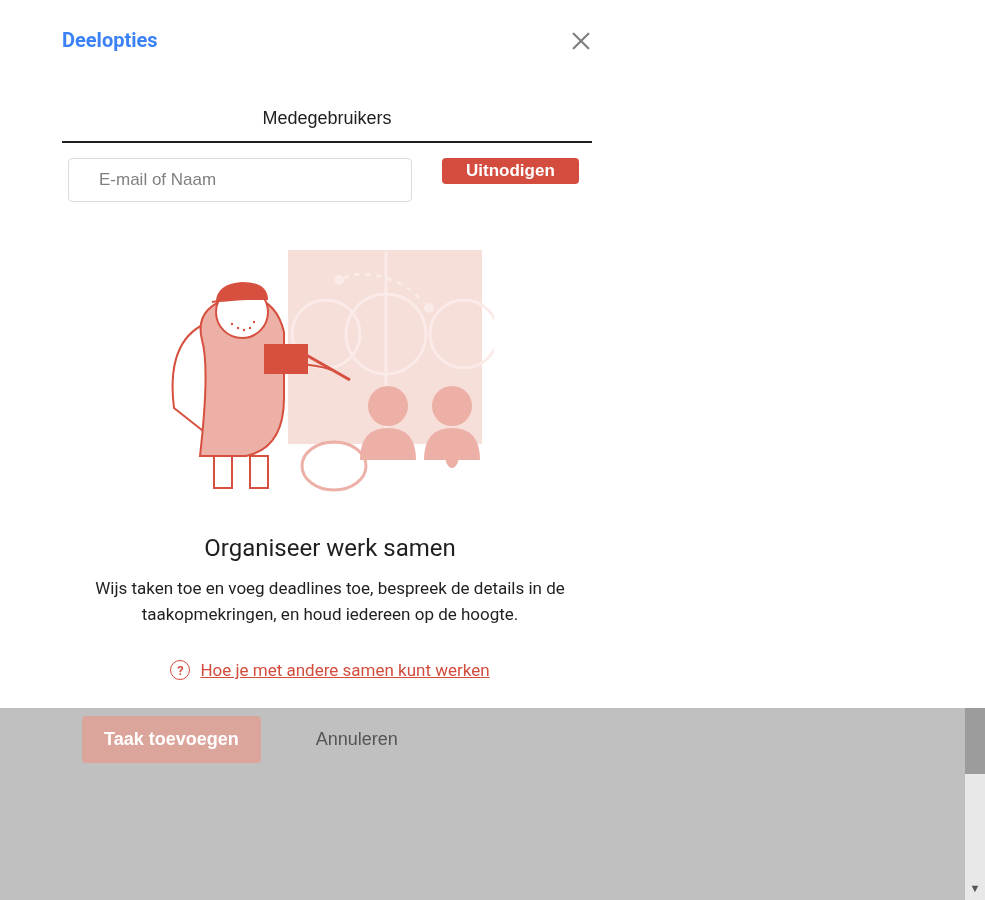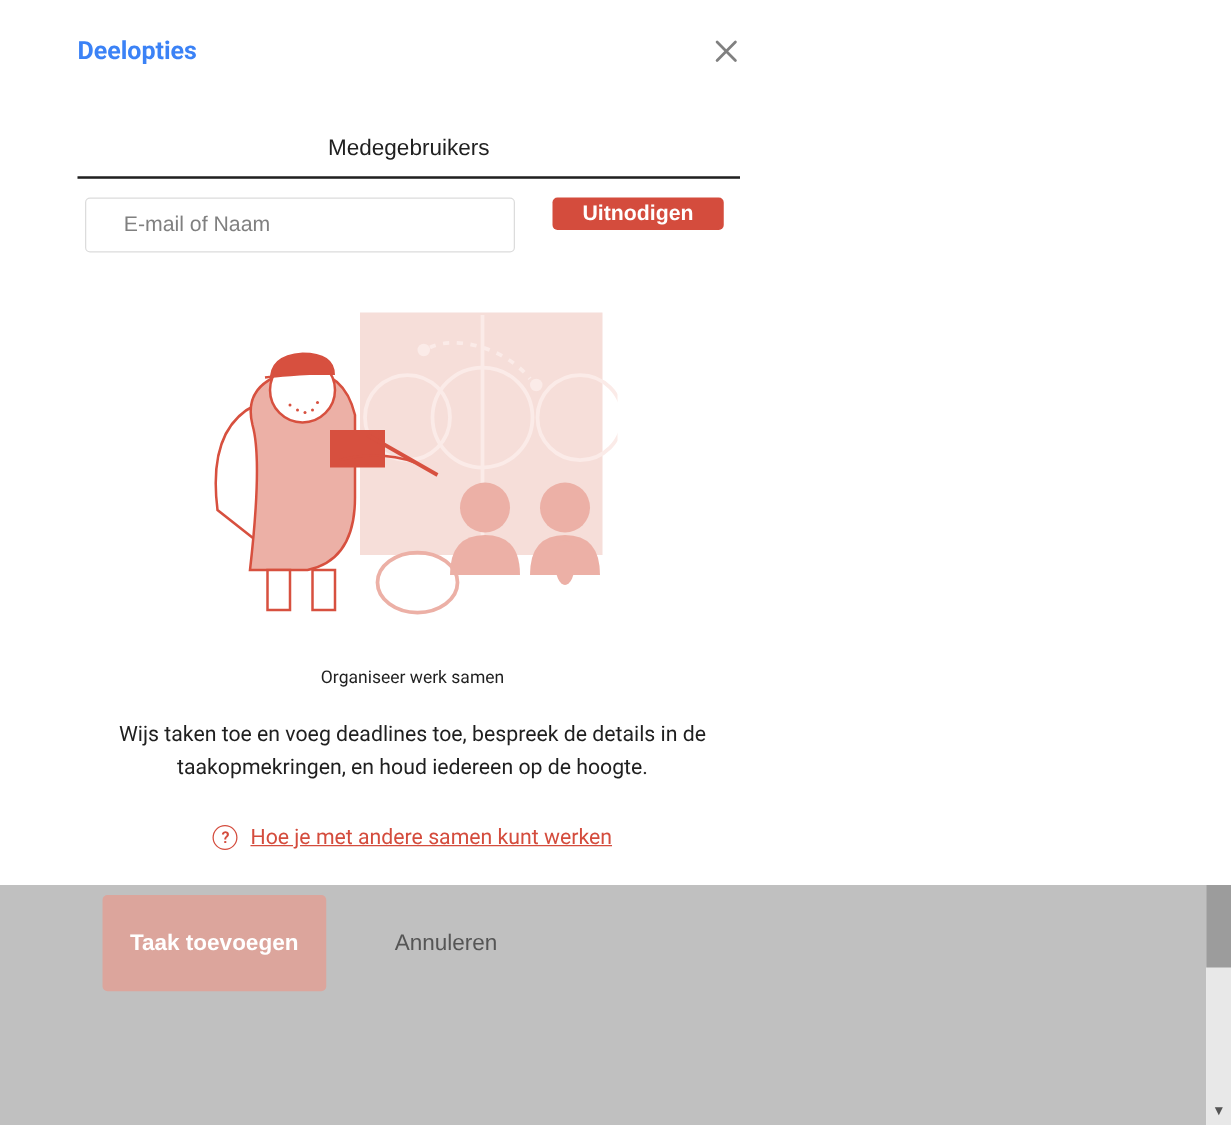--- a/index.html
+++ b/index.html
@@ -20,21 +20,21 @@
     left: 82px; top: 716px;
     display: flex;
     align-items: center;
     gap: 22px;
   }
   .btn-add-task {
     background: #dca59c;
     color: #fff;
     font-weight: 700;
     font-size: 18px;
-    padding: 28px 22px;
+    padding: 13px 22px;
     border: none;
     border-radius: 4px;
     cursor: pointer;
   }
   .btn-cancel {
     background: transparent;
     border: none;
     color: #555;
     font-size: 18px;
     cursor: pointer;
@@ -143,21 +143,21 @@
     position: absolute;
     left: 164px; top: 248px;
     width: 330px; height: 244px;
   }
 
   .empty-title {
     position: absolute;
     left: 62px; top: 534px;
     width: 536px;
     text-align: center;
-    font-size: 14px;
+    font-size: 24px;
     color: #1f1f1f;
     font-weight: 400;
   }
   .empty-desc {
     position: absolute;
     left: 70px; top: 576px;
     width: 520px;
     text-align: center;
     font-size: 17px;
     line-height: 1.5;

